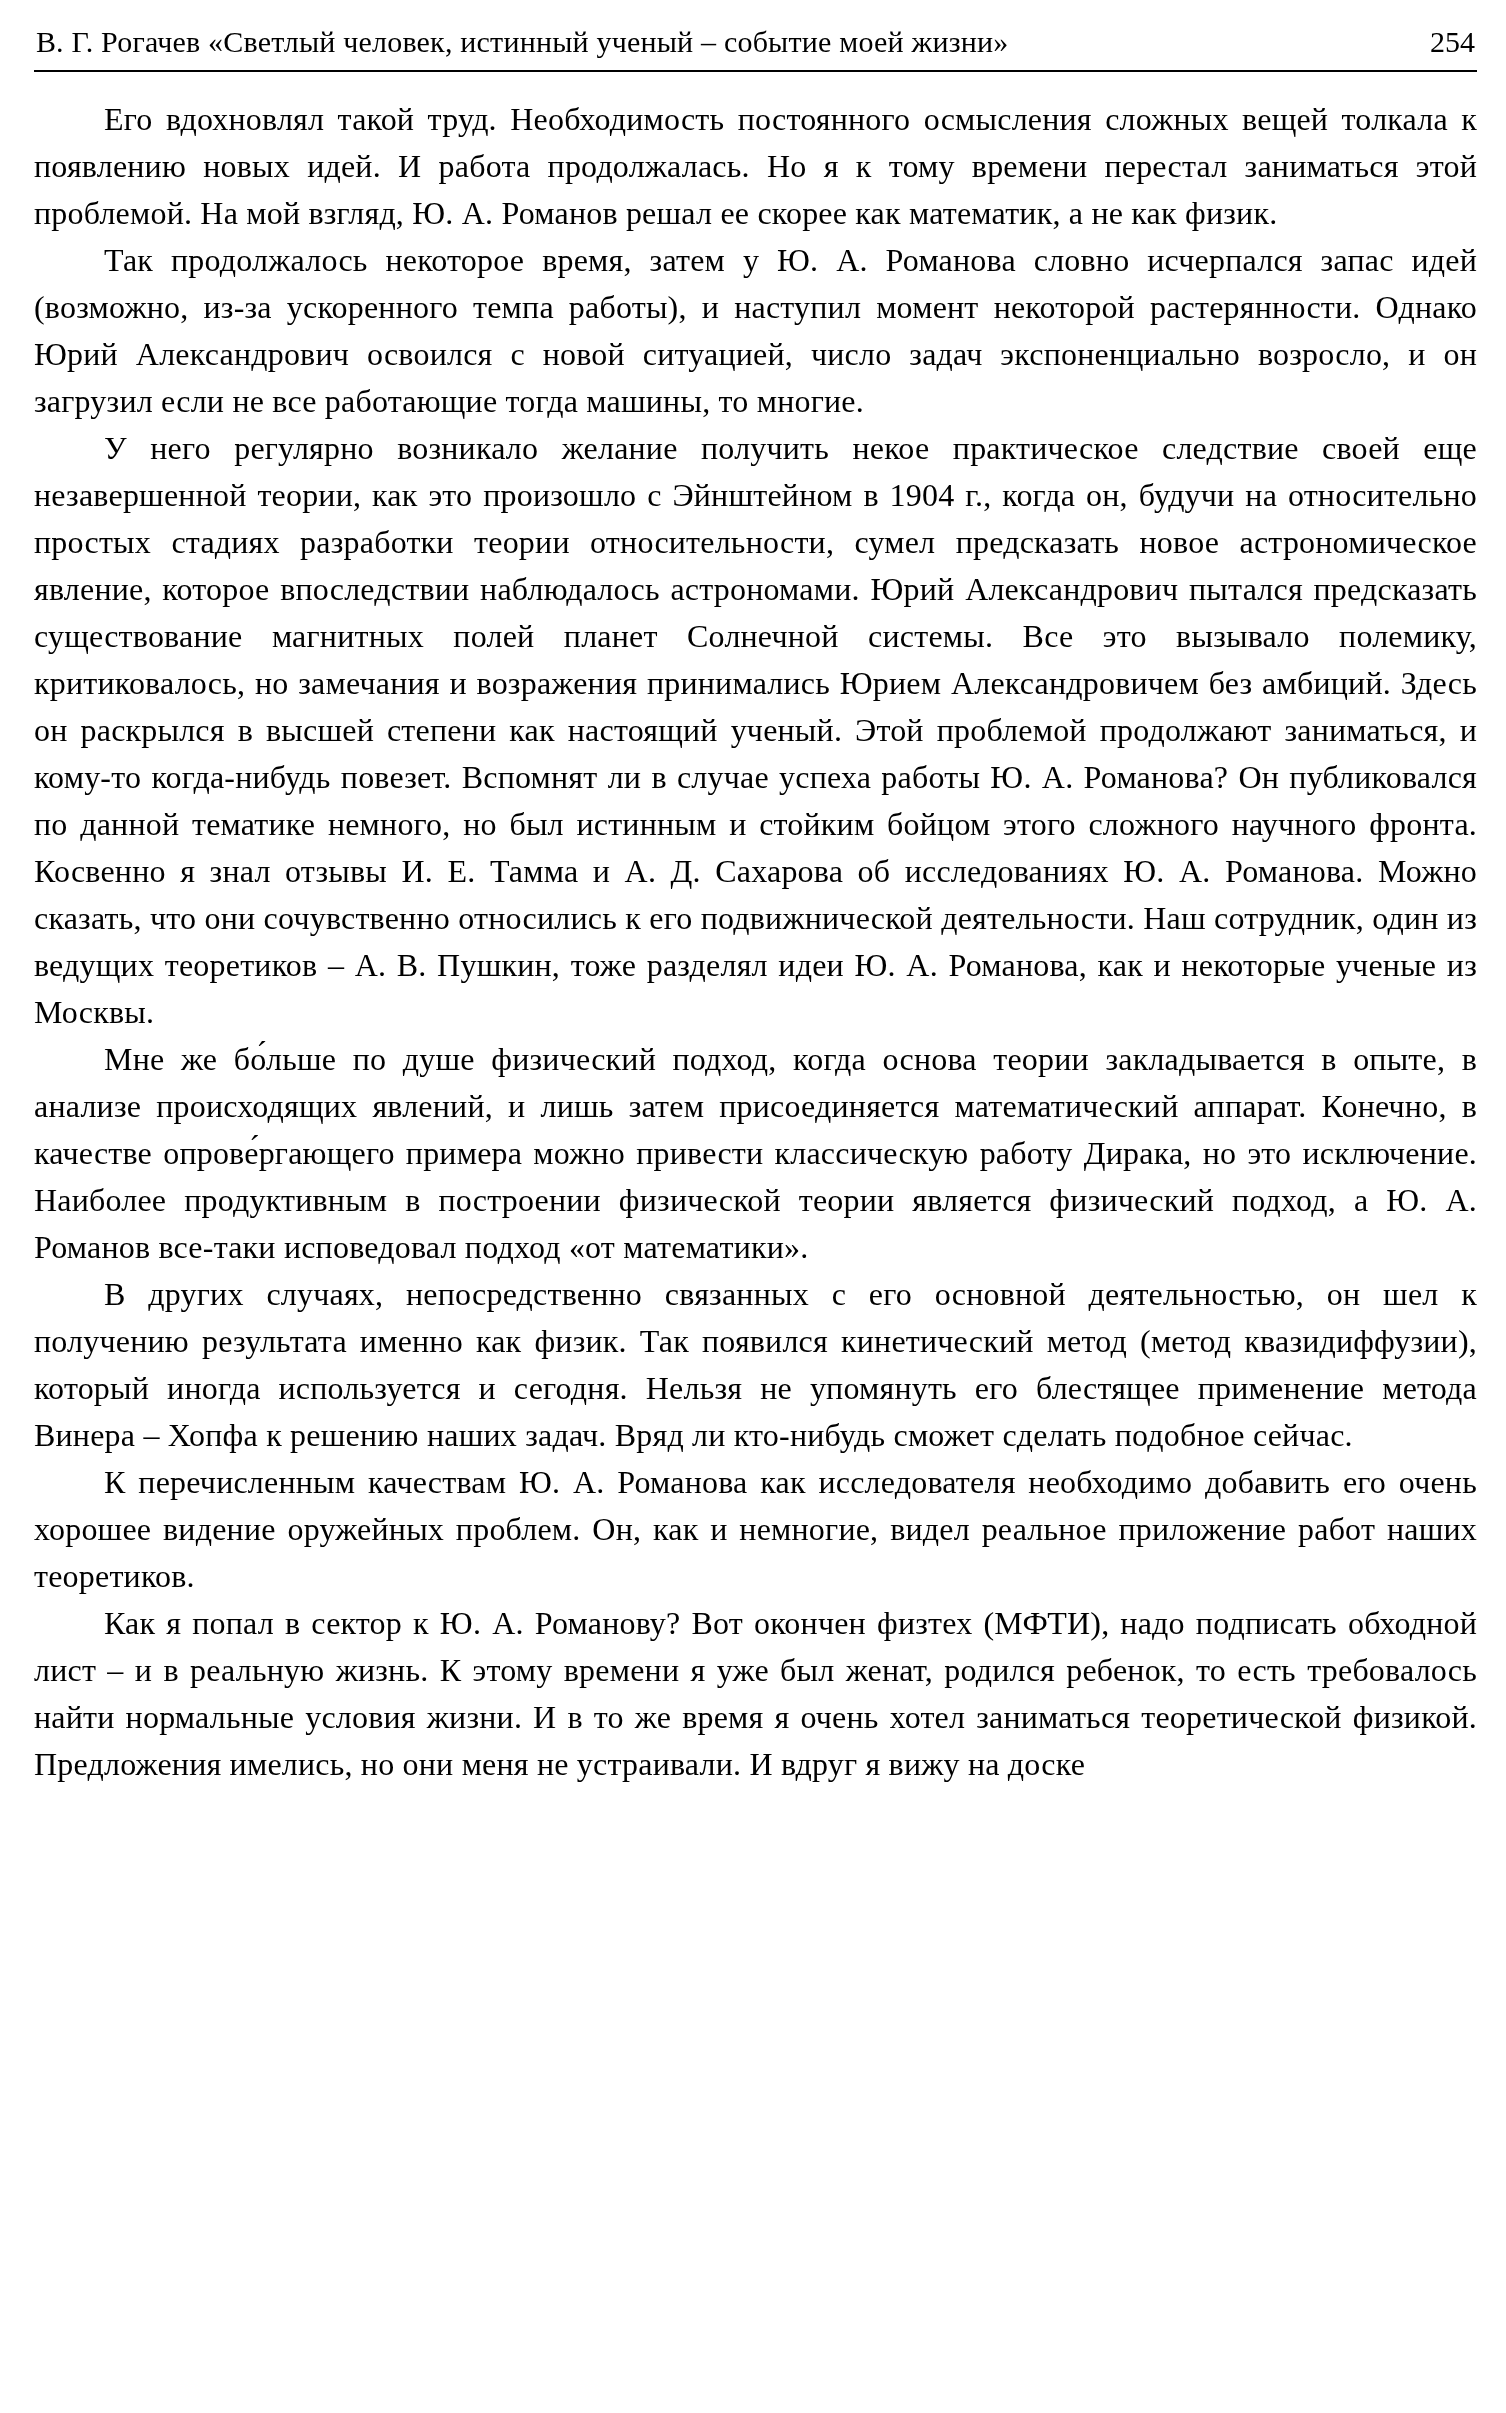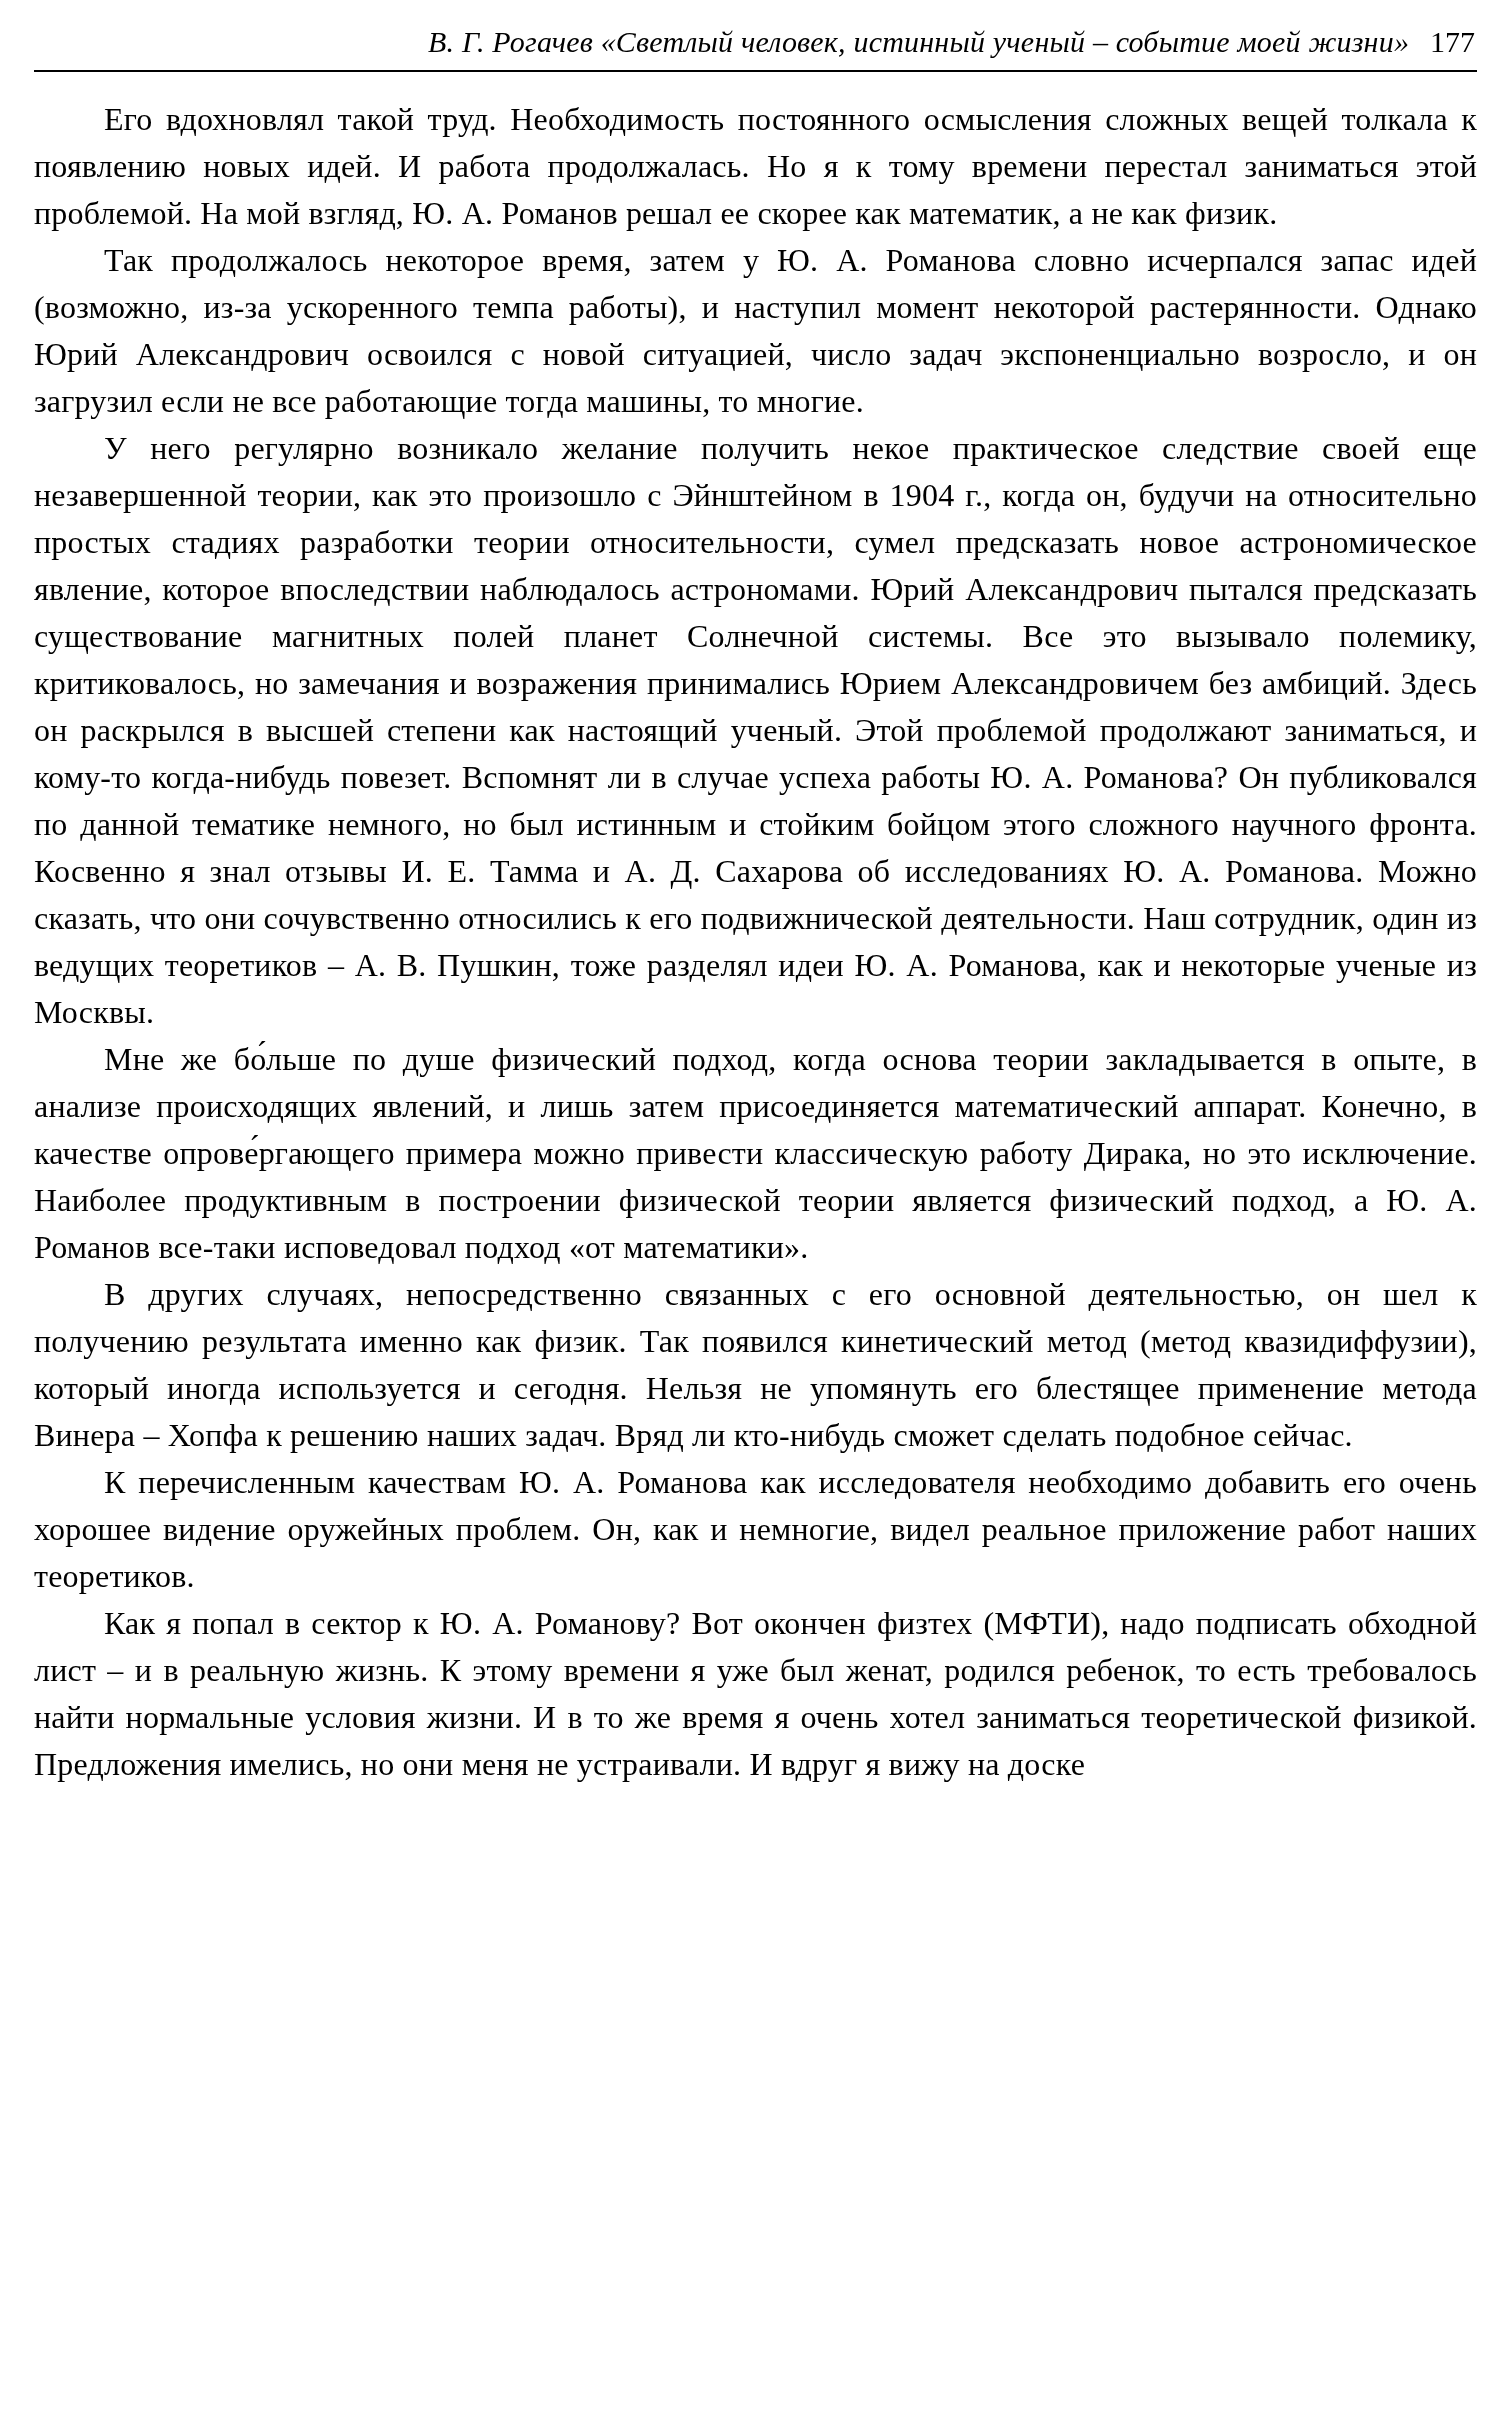--- a/index.html
+++ b/index.html
@@ -18,22 +18,21 @@
   }
   .page-header {
     display: flex;
     align-items: baseline;
     font-size: 30px;
     line-height: 38px;
     padding: 5.6px 1.9px 7.5px 1.9px;
   }
   .header-title {
     flex: 1;
-    text-align: right;
-    font-style: italic;
+    text-align: left;
     letter-spacing: 0.2px;
   }
   .page-number {
     font-style: normal;
     margin-left: 21px;
     white-space: nowrap;
   }
   .header-rule {
     border: none;
     border-top: 2.8px solid #000000;
@@ -52,21 +51,21 @@
     text-indent: 0;
   }
 </style>
 </head>
 <body>
 
 <div class="page">
 
   <div class="page-header">
     <div class="header-title">В. Г. Рогачев «Светлый человек, истинный ученый – событие моей жизни»</div>
-    <div class="page-number">177</div>
+    <div class="page-number">254</div>
   </div>
 
   <hr class="header-rule">
 
   <div class="body-text">
     <p>Его вдохновлял такой труд. Необходимость постоянного осмысления сложных вещей толкала к появлению новых идей. И работа продолжалась. Но я к тому времени перестал заниматься этой проблемой. На мой взгляд, Ю. А. Романов решал ее скорее как математик, а не как физик.</p>
     <p>Так продолжалось некоторое время, затем у Ю. А. Романова словно исчерпался запас идей (возможно, из-за ускоренного темпа работы), и наступил момент некоторой растерянности. Однако Юрий Александрович освоился с новой ситуацией, число задач экспоненциально возросло, и он загрузил если не все работающие тогда машины, то многие.</p>
     <p>У него регулярно возникало желание получить некое практическое следствие своей еще незавершенной теории, как это произошло с Эйнштейном в 1904 г., когда он, будучи на относительно простых стадиях разработки теории относительности, сумел предсказать новое астрономическое явление, которое впоследствии наблюдалось астрономами. Юрий Александрович пытался предсказать существование магнитных полей планет Солнечной системы. Все это вызывало полемику, критиковалось, но замечания и возражения принимались Юрием Александровичем без амбиций. Здесь он раскрылся в высшей степени как настоящий ученый. Этой проблемой продолжают заниматься, и кому-то когда-нибудь повезет. Вспомнят ли в случае успеха работы Ю. А. Романова? Он публиковался по данной тематике немного, но был истинным и стойким бойцом этого сложного научного фронта. Косвенно я знал отзывы И. Е. Тамма и А. Д. Сахарова об исследованиях Ю. А. Романова. Можно сказать, что они сочувственно относились к его подвижнической деятельности. Наш сотрудник, один из ведущих теоретиков – А. В. Пушкин, тоже разделял идеи Ю. А. Романова, как и некоторые ученые из Москвы.</p>
     <p>Мне же бо́льше по душе физический подход, когда основа теории закладывается в опыте, в анализе происходящих явлений, и лишь затем присоединяется математический аппарат. Конечно, в качестве опрове́ргающего примера можно привести классическую работу Дирака, но это исключение. Наиболее продуктивным в построении физической теории является физический подход, а Ю. А. Романов все-таки исповедовал подход «от математики».</p>
     <p>В других случаях, непосредственно связанных с его основной деятельностью, он шел к получению результата именно как физик. Так появился кинетический метод (метод квазидиффузии), который иногда используется и сегодня. Нельзя не упомянуть его блестящее применение метода Винера – Хопфа к решению наших задач. Вряд ли кто-нибудь сможет сделать подобное сейчас.</p>

